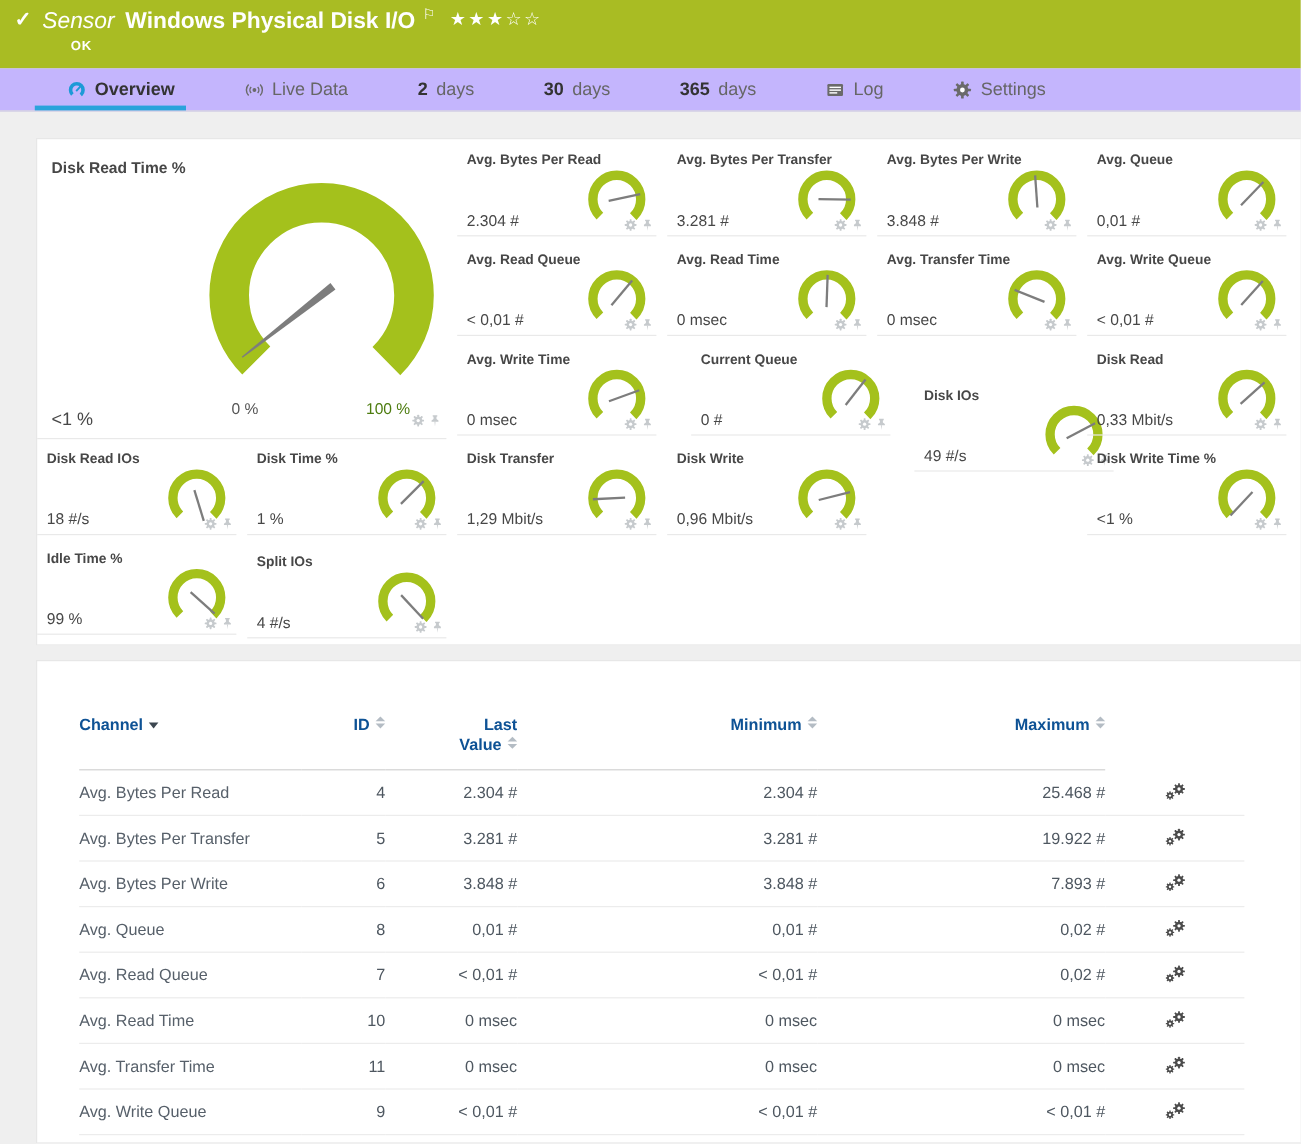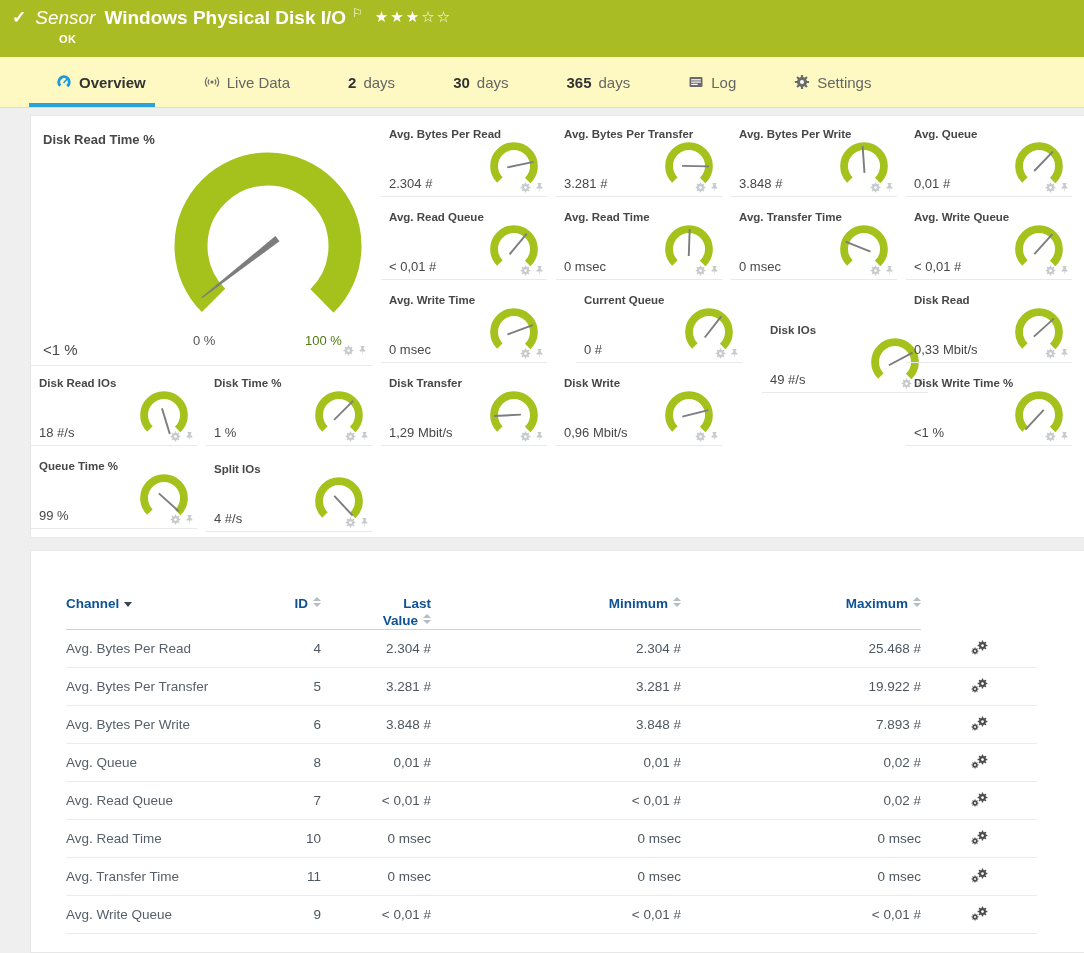--- a/index.html
+++ b/index.html
@@ -17,21 +17,21 @@
   
   .topbar{position:absolute;left:0;top:0;width:1084px;height:57px;background:var(--header-green);color:#fff}
   .titlerow{position:absolute;left:12px;top:7px;display:flex;align-items:baseline;gap:9px;white-space:nowrap}
   .check{font-size:17px;font-weight:bold;position:relative;top:-1px}
   .kind{font-style:italic;font-size:19px}
   .sensor-title{font-weight:bold;font-size:19px}
   .flag{font-size:12px;position:relative;top:-7px;left:-3px;cursor:pointer}
   .stars{font-size:15px;letter-spacing:2px;position:relative;top:-2px;cursor:pointer}
   .status-ok{position:absolute;left:59px;top:33px;font-size:11px;font-weight:bold;letter-spacing:.5px}
   
-  .tabbar{position:absolute;left:0;top:57px;width:1084px;height:51px;background:#fef9c3;border-bottom:1px solid #dcdcdc;
+  .tabbar{position:absolute;left:0;top:57px;width:1084px;height:36px;background:#c4b5fd;border-bottom:1px solid #dcdcdc;
     display:flex;align-items:stretch;padding-left:56px;column-gap:58px}
   .tab{display:flex;align-items:center;gap:7px;font-size:15px;color:#666;position:relative;cursor:pointer;white-space:nowrap}
   .tab .ticon{display:flex;color:#6a6a6a}
   .tab .tstrong{font-weight:bold;color:#333}
   .tab .tstrong:empty{display:none}
   .tab.active{color:#333;font-weight:bold}
   .tab.active .ticon{color:#1d9ad7}
   .tab.active::after{content:"";position:absolute;left:-27px;right:-9px;bottom:0;height:4px;background:var(--accent-blue)}
   
   .panel{position:absolute;left:30px;width:1055px;background:#fff;border:1px solid #e7e7e7}
@@ -50,21 +50,21 @@
   .gcell .gvalue{position:absolute;left:8px;bottom:5px;font-size:13px;color:#474747;white-space:nowrap}
   .arc{stroke:var(--gauge-green)}
   .needle{stroke:#7d7d7d;stroke-width:2.2}
   .gearpin{position:absolute;right:2px;bottom:3px;display:flex;gap:3px;color:#c6cacd}
   .bigcell .gearpin{right:4px;bottom:9px}
   
   table{border-collapse:collapse;table-layout:fixed;margin:44px 0 0 35px}
   col.w-channel{width:185px}col.w-id{width:70px}col.w-last{width:110px}
   col.w-min{width:250px}col.w-max{width:240px}col.w-gear{width:116px}
   th{font-size:13.5px;font-weight:bold;color:var(--table-header-blue);vertical-align:top;
-     padding:0 0 0 0;border-bottom:1px solid #d2d2d2;cursor:pointer}
+     padding:0 0 12px 0;border-bottom:1px solid #d2d2d2;cursor:pointer}
   th:first-child{text-align:left}
   th:not(:first-child){text-align:right}
   .hline{white-space:nowrap;line-height:17px}
   .sort{display:inline-block;margin-left:5px;vertical-align:1px}
   .sort i{display:block;width:0;height:0;border-left:4px solid transparent;border-right:4px solid transparent}
   .sort .up{border-bottom:4px solid #b4bcc4;margin-bottom:2px}
   .sort .dn{border-top:4px solid #b4bcc4}
   .sort .dn.solid{border-top:5px solid #3c4650;border-left-width:4.5px;border-right-width:4.5px}
   td{height:38px;font-size:13.5px;color:#4e5760;border-bottom:1px solid #ececec}
   td.c-channel{text-align:left;color:#57606a}
@@ -472,21 +472,21 @@
     <span class="gearpin">
       <svg width="11" height="11" viewBox="0 0 16 16">
           <use href="#i-gear"></use>
         </svg>
       <svg width="11" height="11" viewBox="0 0 16 16">
           <use href="#i-pin"></use>
         </svg>
     </span>
   </div>
     <div class="gcell" style="left: 0px; top: 337px;">
-    <div class="gtitle">Queue Time %</div>
+    <div class="gtitle">Idle Time %</div>
     <svg class="g-arc" width="52" height="52" viewBox="0 0 60 60">
       <circle class="arc" cx="30" cy="30" r="23" fill="none" stroke-width="9" stroke-dasharray="108.4 40" transform="rotate(135 30 30)"></circle>
       <line class="needle" x1="30" y1="38" x2="30" y2="7" transform="rotate(132 30 30)"></line>
     </svg>
     <div class="gvalue">99 %</div>
     <span class="gearpin">
       <svg width="11" height="11" viewBox="0 0 16 16">
           <use href="#i-gear"></use>
         </svg>
       <svg width="11" height="11" viewBox="0 0 16 16">

